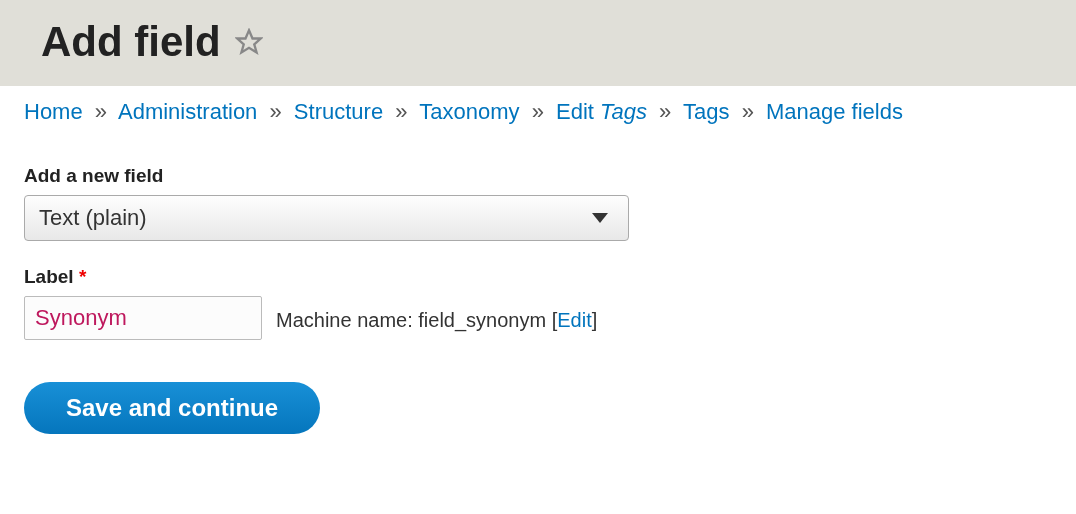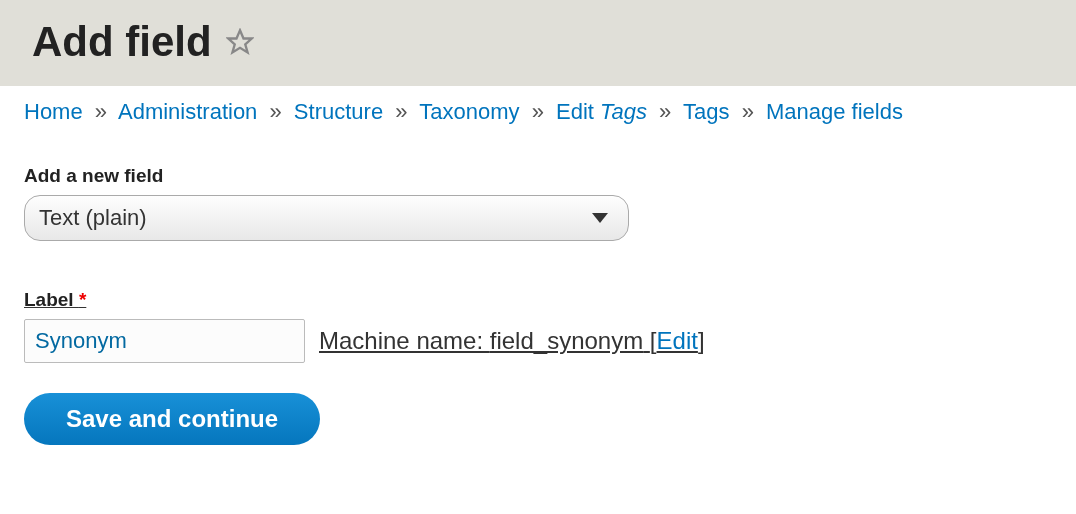--- a/index.html
+++ b/index.html
@@ -5,21 +5,21 @@
   * { box-sizing: border-box; }
   body {
     margin: 0;
     font-family: "Lucida Grande", "Lucida Sans Unicode", Verdana, sans-serif;
     font-size: 15px;
     color: #333;
     background: #fff;
   }
   .titlebar {
     background: #e0dfd8;
-    padding: 18px 24px 20px 32px;
+    padding: 18px 24px 20px 41px;
     display: flex;
     align-items: center;
   }
   .titlebar h1 {
     margin: 0;
     font-size: 42px;
     font-weight: bold;
     color: #222;
   }
   .star-icon {
@@ -52,60 +52,59 @@
     font-weight: bold;
     color: #222;
     margin-bottom: 8px;
     display: block;
   }
   .required { color: #e00; }
   .select {
     width: 605px;
     height: 46px;
     border: 1px solid #aaa;
-    border-radius: 16px;
+    border-radius: 4px;
     background: linear-gradient(#fefefe, #e8e8e8);
     padding: 0 14px;
     font-size: 22px;
     display: flex;
     align-items: center;
     justify-content: space-between;
     cursor: pointer;
   }
   .select .caret {
     width: 0; height: 0;
     border-left: 8px solid transparent;
     border-right: 8px solid transparent;
     border-top: 10px solid #333;
     margin-right: 6px;
   }
   .label-row {
-    margin-top: 48px;
+    margin-top: 25px;
     display: flex;
     align-items: center;
-    text-decoration: underline;
   }
   .text-input {
-    width: 281px;
+    width: 238px;
     height: 44px;
     border: 1px solid #bbb;
     border-radius: 2px;
     background: #fcfcfc;
     font-size: 22px;
     padding: 0 10px;
-    color: #0369a1;
+    color: #be185d;
   }
   .machine-name {
-    font-size: 24px;
+    font-size: 20px;
     color: #333;
     margin-left: 14px;
   }
   .machine-name a { color: #0074bd; text-decoration: none; cursor:pointer; }
   .submit-btn {
-    margin-top: 30px;
+    margin-top: 42px;
     display: inline-block;
     background: linear-gradient(#1890d7, #0576bd);
     color: #fff;
     border: none;
     border-radius: 26px;
     font-size: 24px;
     font-weight: bold;
     padding: 12px 42px;
     cursor: pointer;
   }

